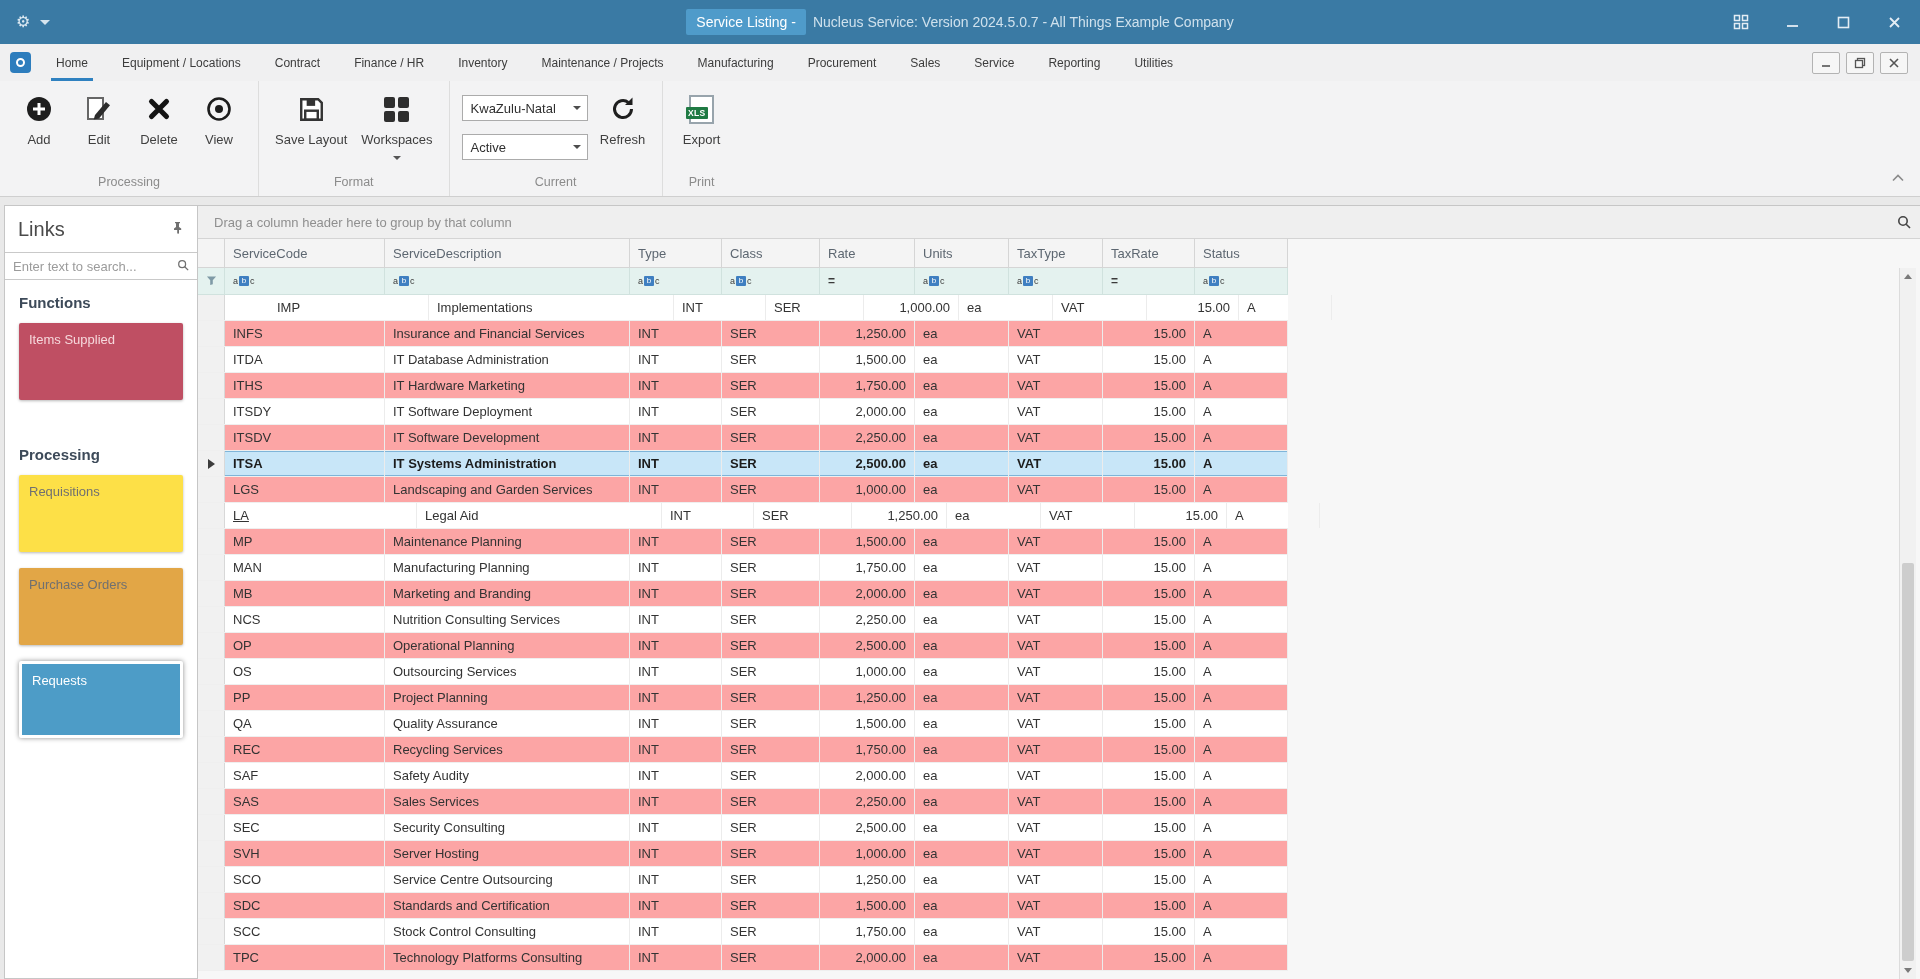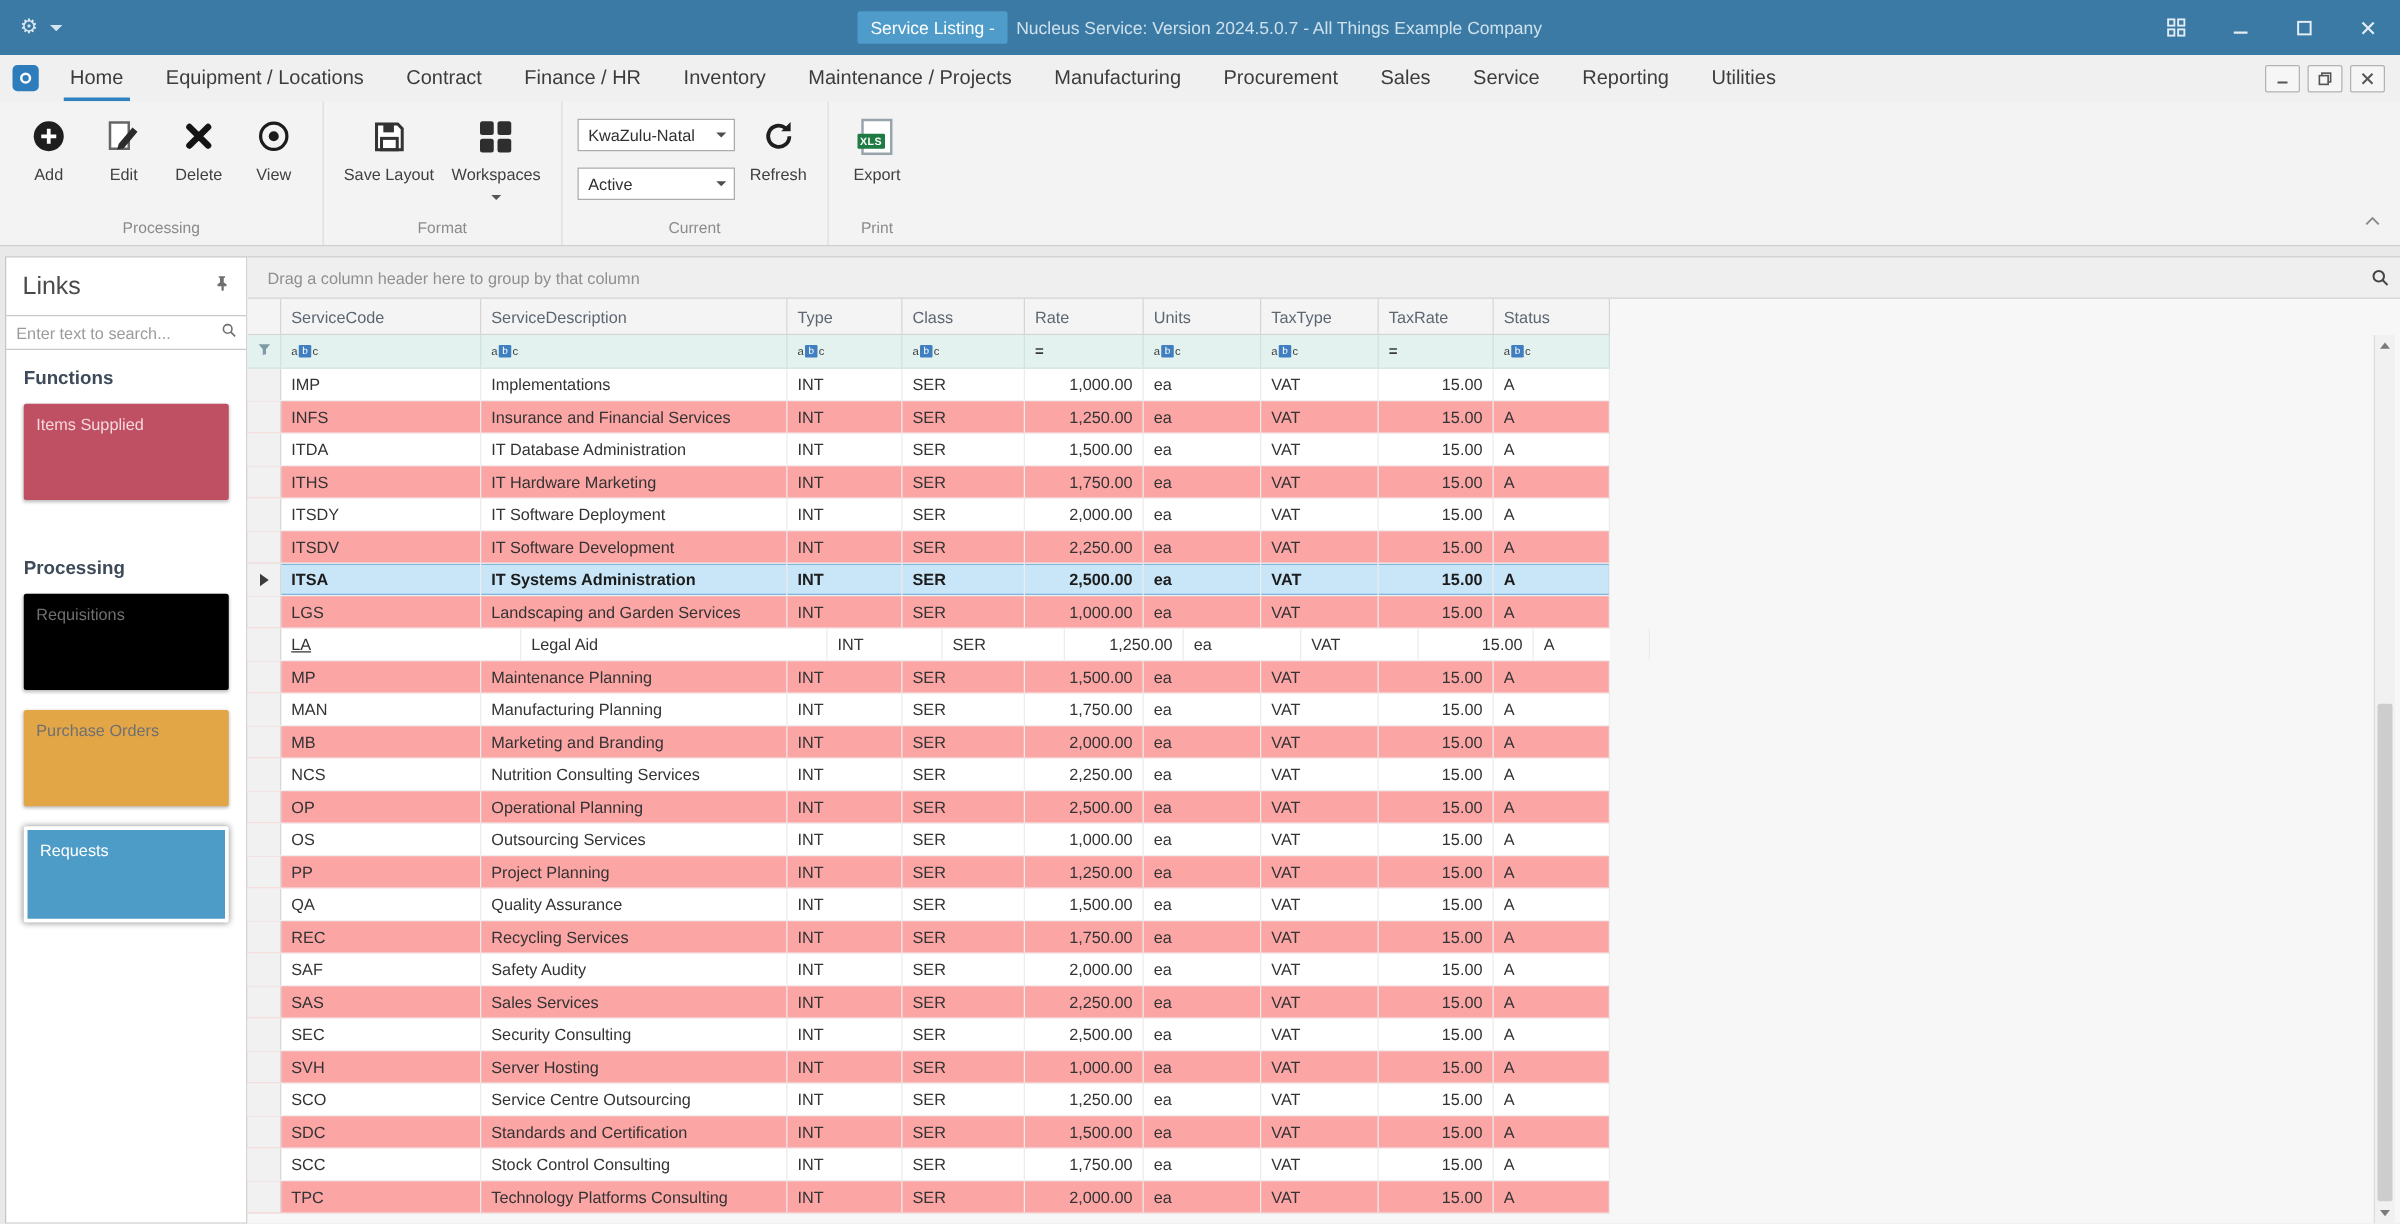--- a/index.html
+++ b/index.html
@@ -17,21 +17,21 @@
   .title-hl { background:#4f9bca; color:#ffffff; padding:5px 10px; border-radius:2px; }
   .title-rest { color:#cfe1ed; margin-left:7px; }
   .tb-right { position:absolute; right:18px; top:0; height:100%; display:flex; align-items:center; gap:36px; }
   .tb-right svg { display:block; }
 
   
   .tabsrow { height:37px; background:#f0f0f1; display:flex; align-items:stretch; padding-left:10px; flex:none; position:relative; }
   .app-chip { width:21px; height:21px; background:#2d7dbd; border-radius:4px; align-self:center; margin-right:8px; display:flex; align-items:center; justify-content:center; }
   .app-chip i { width:9px; height:9px; border:2px solid #fff; border-radius:50%; display:block; }
   .rtabbar { display:flex; align-items:stretch; }
-  .rtab { padding:0 17px; display:flex; align-items:center; font-size:16px; color:#3c3c3c; position:relative; cursor:default; }
+  .rtab { padding:0 17px; display:flex; align-items:center; font-size:12px; color:#3c3c3c; position:relative; cursor:default; }
   .rtab.sel::after { content:""; position:absolute; left:12px; right:12px; bottom:0; height:3px; background:#2f81c0; }
   .winbtns { position:absolute; right:12px; top:0; height:100%; display:flex; align-items:center; gap:6px; }
   .winbtn { width:28px; height:22px; border:1px solid #b3b3b3; border-radius:2px; background:#f6f6f6; display:flex; align-items:center; justify-content:center; }
 
   
   .toolbar { height:116px; background:#f3f3f4; border-bottom:1px solid #cfcfcf; display:flex; flex:none; position:relative; }
   .rgroup { display:flex; flex-direction:column; padding:5px 12px 0; }
   .rgroup + .rgroup { border-left:1px solid #dddddd; }
   .rgroup-label { margin-top:auto; text-align:center; font-size:12.5px; color:#8b8b8b; padding:4px 0 7px; }
   .rbtns { display:flex; gap:6px; }
@@ -315,21 +315,21 @@
           <svg width="12" height="12" viewBox="0 0 14 14">
               <circle cx="6" cy="6" r="4" fill="none" stroke="#6f6f6f" stroke-width="1.5"></circle>
               <line x1="9" y1="9" x2="13" y2="13" stroke="#6f6f6f" stroke-width="1.5"></line>
             </svg>
         </span>
       </div>
       <div class="side-sections">
           <div class="side-heading">Functions</div>
           <div class="side-btn" style="background: rgb(191, 79, 99); color: rgb(246, 216, 220);">Items Supplied</div>
           <div class="side-heading">Processing</div>
-          <div class="side-btn" style="background: #000000; color: rgb(112, 112, 112);">Requisitions</div>
+          <div class="side-btn" style="background: #fde047; color: rgb(112, 112, 112);">Requisitions</div>
           <div class="side-btn" style="background: rgb(226, 166, 70); color: rgb(112, 112, 112);">Purchase Orders</div>
           <div class="side-btn sel" style="background: rgb(77, 156, 199); color: rgb(255, 255, 255);">Requests</div>
         </div>
     </div>
 
     <div class="gridwrap">
       <div class="groupbar">
         <span>Drag a column header here to group by that column</span>
         <span class="mag">
           <svg width="14" height="14" viewBox="0 0 14 14">
@@ -410,21 +410,21 @@
             <span class="fabc">
               <span>a</span>
               <span class="fb">b</span>
               <span>c</span>
             </span>
           </div>
         </div>
       <div class="grows">
           <div class="grow">
             <div class="gind"></div>
-            <div class="gcell" style="width: 160px;">IMP</div>
+            <div class="gcell" style="width: 160px; margin-left: 44px;">IMP</div>
             <div class="gcell" style="width: 245px;">Implementations</div>
             <div class="gcell" style="width: 92px;">INT</div>
             <div class="gcell" style="width: 98px;">SER</div>
             <div class="gcell num" style="width: 95px;">1,000.00</div>
             <div class="gcell" style="width: 94px;">ea</div>
             <div class="gcell" style="width: 94px;">VAT</div>
             <div class="gcell num" style="width: 92px;">15.00</div>
             <div class="gcell" style="width: 93px;">A</div>
           </div>
           <div class="grow alt">

